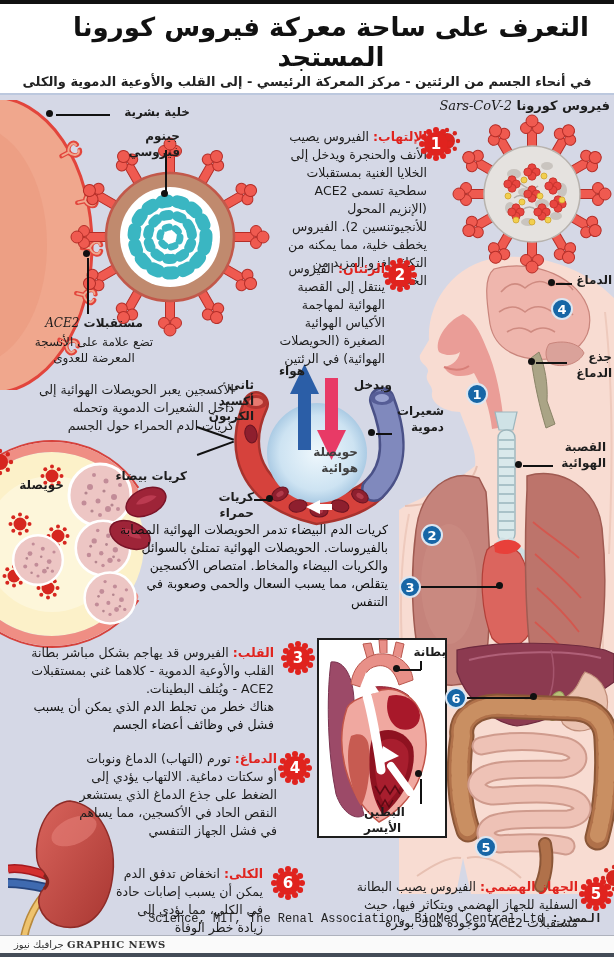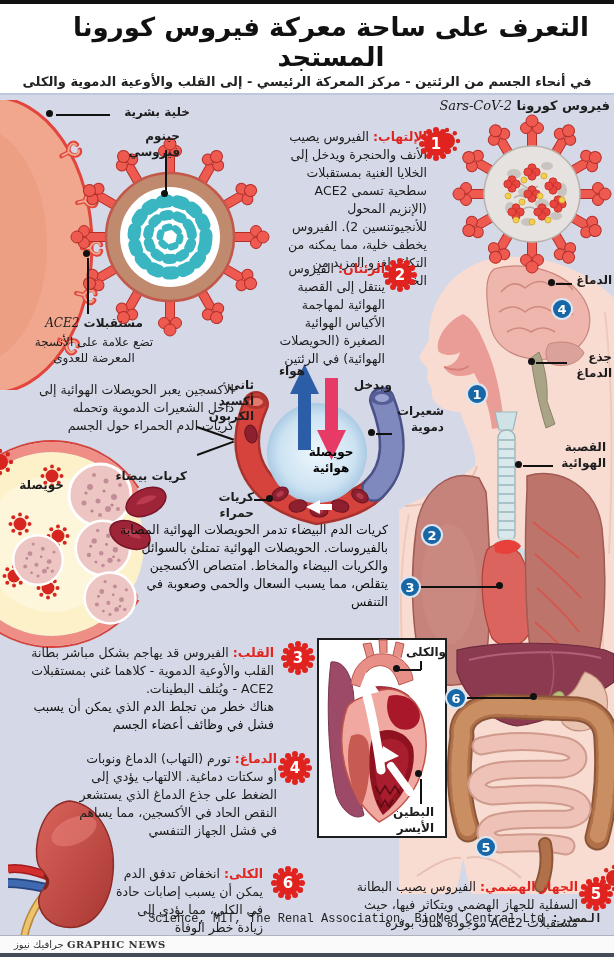--- a/index.html
+++ b/index.html
@@ -401,26 +401,26 @@
       <span>مستقبلات</span> <span class="cap-en">ACE2</span>
     </div>
     <div class="abs label" style="left:28px;top:240px;width:132px;text-align:center;font-weight:normal;">تضع علامة على الأنسجة المعرضة للعدوى</div>
     <div class="abs label" style="left:572px;top:178px;width:40px;">الدماغ</div>
     <div class="abs label" style="left:570px;top:255px;width:42px;">جذع الدماغ</div>
     <div class="abs label" style="left:554px;top:345px;width:52px;">القصبة الهوائية</div>
     <div class="abs label" style="left:392px;top:309px;width:52px;">شعيرات دموية</div>
     <div class="abs label" style="left:272px;top:269px;width:40px;text-align:center;">هواء</div>
     <div class="abs label" style="left:340px;top:283px;width:52px;">ويدخل</div>
     <div class="abs label" style="left:190px;top:283px;width:64px;">ثاني أكسيد الكربون</div>
-    <div class="abs label" style="left:296px;top:350px;width:70px;text-align:center;color:#000000;">حويصلة هوائية</div>
+    <div class="abs label" style="left:288px;top:350px;width:70px;text-align:right;color:#404040;">حويصلة هوائية</div>
     <div class="abs label" style="left:12px;top:383px;width:52px;">حويصلة</div>
     <div class="abs label" style="left:115px;top:374px;width:72px;">كريات بيضاء</div>
     <div class="abs label" style="left:196px;top:395px;width:58px;">كريات حمراء</div>
-    <div class="abs label" style="left:414px;top:550px;width:32px;">والكلى</div>
-    <div class="abs label" style="left:364px;top:710px;width:70px;text-align:right;">البطين الأيسر</div>
+    <div class="abs label" style="left:414px;top:550px;width:32px;">بطانة</div>
+    <div class="abs label" style="left:364px;top:710px;width:70px;text-align:left;">البطين الأيسر</div>
 
     <div class="abs txt" style="left:287px;top:33px;width:140px;">
       <span class="lead">الإلتهاب:</span>
       <span>الفيروس يصيب الأنف والحنجرة ويدخل إلى الخلايا الغنية بمستقبلات سطحية تسمى ACE2 (الإنزيم المحول للأنجيوتنسين 2). الفيروس يخطف خلية، مما يمكنه من التكاثر لغزو المزيد من الخلايا</span>
     </div>
     <div class="abs txt" style="left:38px;top:286px;width:196px;">الأكسجين يعبر الحويصلات الهوائية إلى داخل الشعيرات الدموية وتحمله كريات الدم الحمراء حول الجسم</div>
     <div class="abs txt" style="left:277px;top:165px;width:108px;">
       <span class="lead">الرئتان:</span>
       <span>الفيروس ينتقل إلى القصبة الهوائية لمهاجمة الأكياس الهوائية الصغيرة (الحويصلات الهوائية) في الرئتين</span>
     </div>

